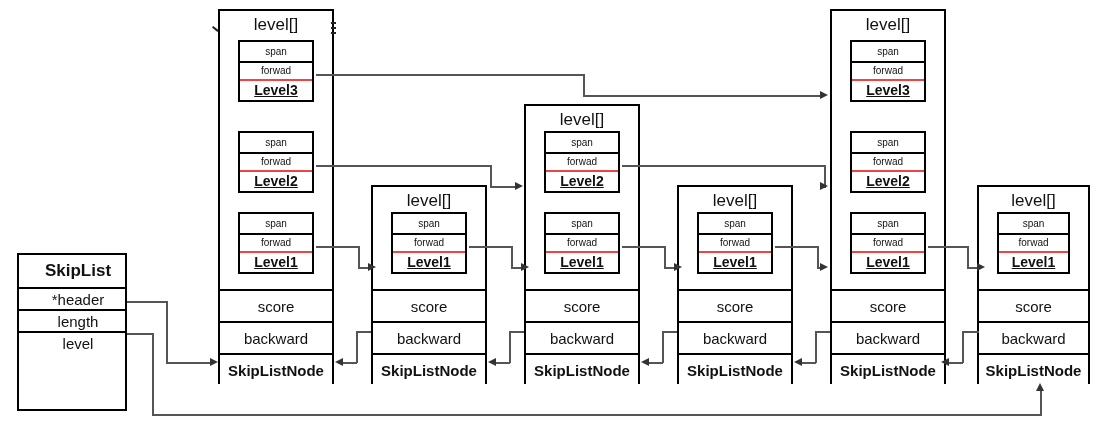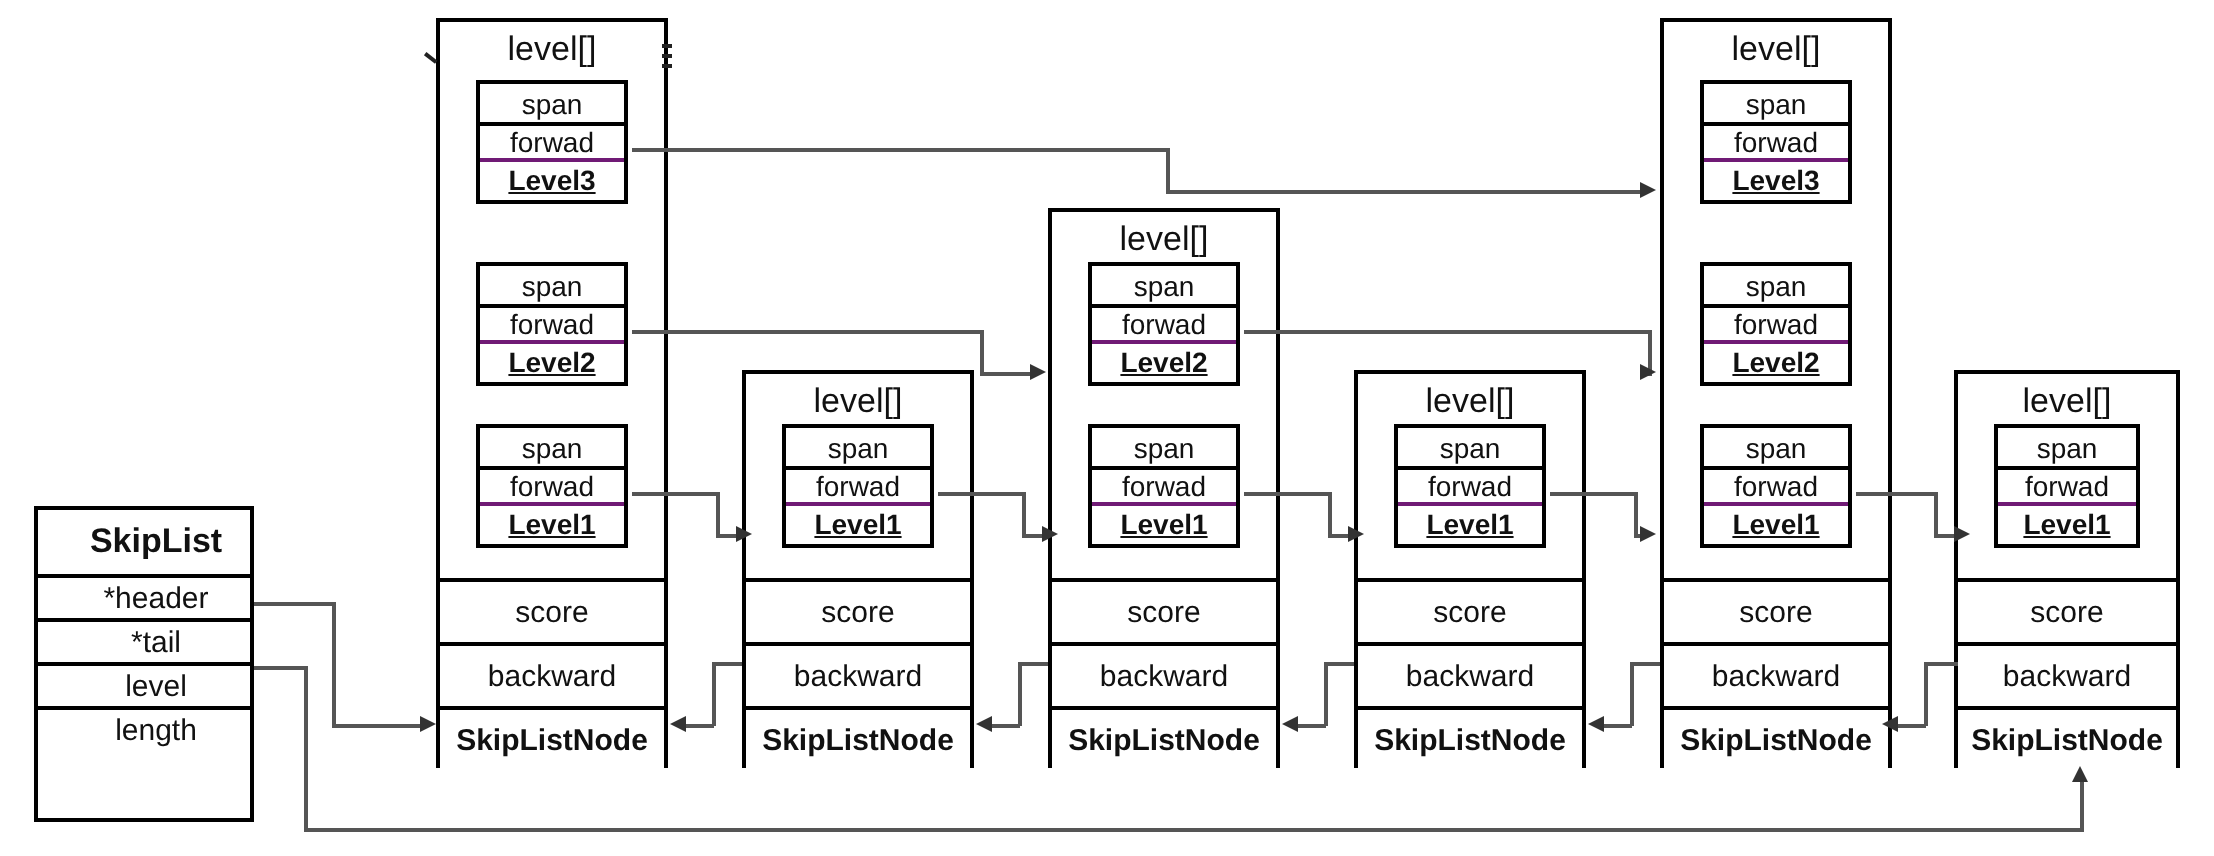--- a/index.html
+++ b/index.html
@@ -77,25 +77,25 @@
     left: 18px;
     right: 18px;
     height: 62px;
   }
   .levelblk .lrow {
     box-sizing: border-box;
     height: 19.33px;
     display: flex;
     align-items: center;
     justify-content: center;
-    font-size: 14px;
+    font-size: 10px;
     color: #111;
     background: #fff;
   }
-  .levelblk .lrow.mid { border-top: 2px solid #000; border-bottom: 2px solid #701a75; }
+  .levelblk .lrow.mid { border-top: 2px solid #000; border-bottom: 2px solid #ef4444; }
   .levelblk .lrow.name { font-weight: bold; font-size: 14px; text-decoration: underline; }
   .node .footer-cell {
     box-sizing: border-box;
     width: 100%;
     height: 32px;
     display: flex;
     align-items: center;
     justify-content: center;
     font-size: 15px;
     border-top: 2px solid #000;
@@ -135,23 +135,22 @@
   }
 </style>
 </head>
 <body>
 
 <div id="canvas">
 
   <div class="box" id="skiplist-box">
     <div class="cell title">SkipList</div>
     <div class="cell bd-top">*header</div>
-    <div class="cell bd-top">*tail</div>
+    <div class="cell bd-top">length</div>
     <div class="cell bd-top">level</div>
-    <div class="cell bd-top">length</div>
   </div>
 
   <div class="node" id="node-1" style="left:218px; top:9px; width:116px; height:375px;">
     <div class="levels-area" style="height:278px;">
       <div class="levels-title">level[]</div>
 
       <div class="levelblk" style="top:29px;">
         <div class="lrow">span</div>
         <div class="lrow mid">forwad</div>
         <div class="lrow name">Level3</div>

